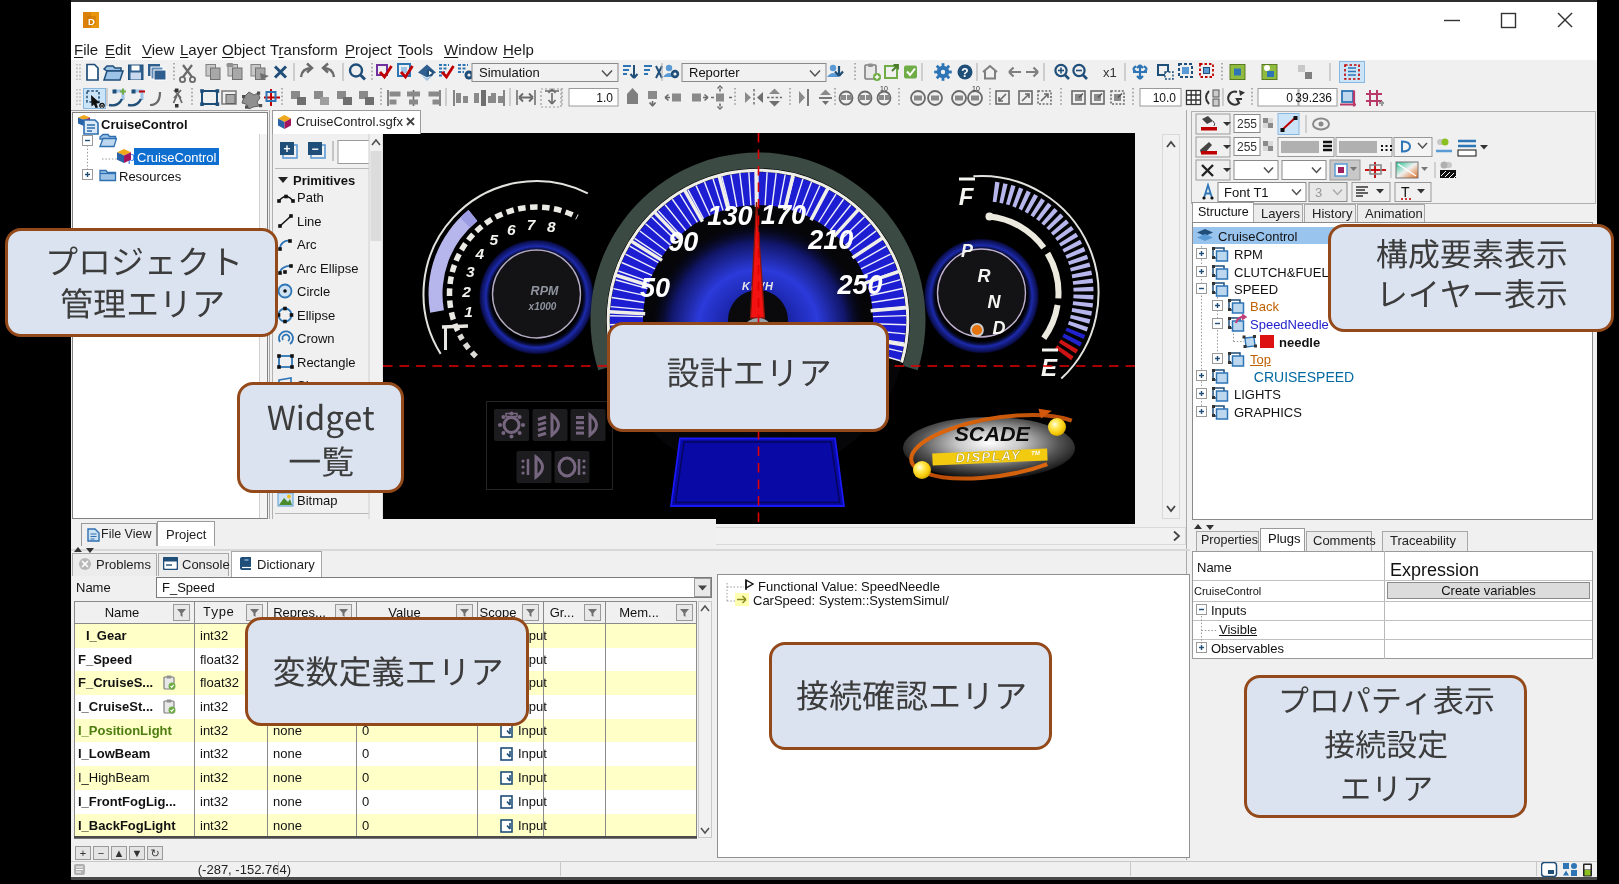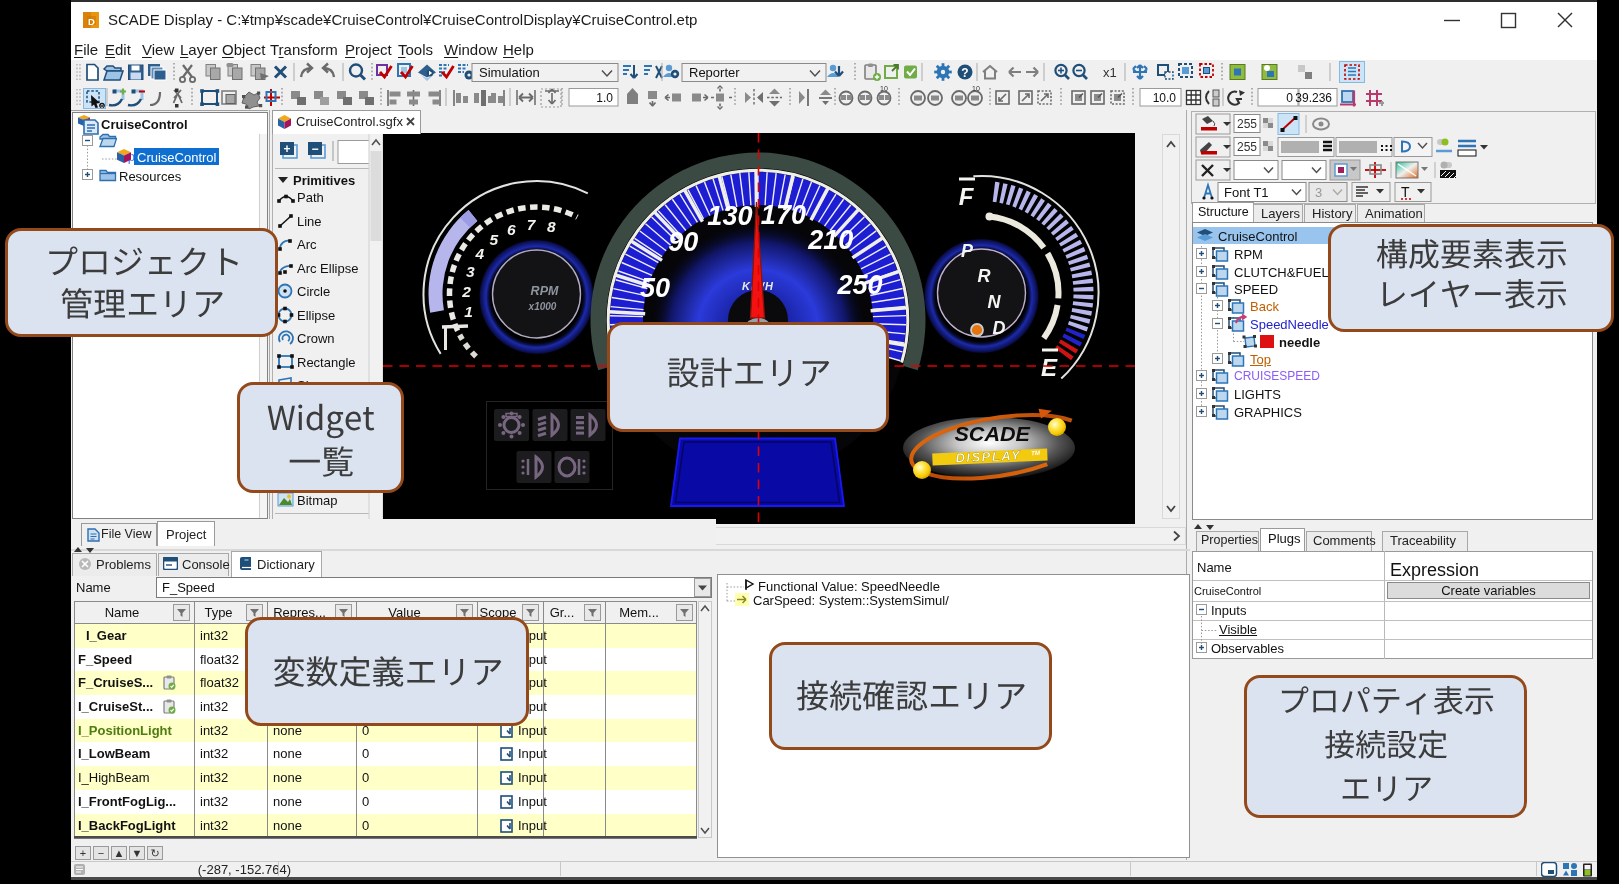--- a/index.html
+++ b/index.html
@@ -13,21 +13,20 @@
 <div style="position:absolute;left:71px;top:2px;width:1526px;height:36px;background:#ffffff;"></div>
 <div style="position:absolute;left:71px;top:38px;width:1526px;height:22px;background:#ffffff;"></div>
 <div style="position:absolute;left:71px;top:60px;width:1526px;height:51px;background:#f0f0f0;border-bottom:1px solid #9f9f9f;"></div>
 <div style="position:absolute;left:71px;top:877px;width:1526px;height:3px;background:#4a4a4a;"></div>
 <svg class="ab" style="left:82px;top:11px" width="19" height="19">
 <rect x="1" y="1" width="16" height="16" fill="#e8940c"></rect>
 <polygon points="1,1 9,1 9,17 1,17" fill="#db800a"></polygon>
 <rect x="5" y="5" width="9" height="9" fill="#c87200" opacity="0.5"></rect>
 <text x="9.5" y="13.5" font-size="9.5" font-weight="bold" fill="#fff" text-anchor="middle">D</text>
     </svg>
-<div style="position:absolute;left:108px;top:11px;width:900px;height:18px;font-size:15px;color:#1c1c1c;">SCADE Display - C:¥tmp¥scade¥CruiseControl¥CruiseControlDisplay¥CruiseControl.etp</div>
 <svg class="ab" style="left:1436px;top:10px" width="150" height="22">
 <line x1="8" y1="10.5" x2="24" y2="10.5" stroke="#333" stroke-width="1.4"></line>
 <rect x="65.5" y="3.5" width="14" height="14" fill="none" stroke="#333" stroke-width="1.4"></rect>
 <line x1="122" y1="3" x2="136" y2="17" stroke="#333" stroke-width="1.4"></line>
 <line x1="136" y1="3" x2="122" y2="17" stroke="#333" stroke-width="1.4"></line>
     </svg>
 <div style="position:absolute;left:74px;top:41px;width:90px;height:17px;font-size:15px;color:#1a1a1a;"><u>F</u>ile</div>
 <div style="position:absolute;left:105px;top:41px;width:90px;height:17px;font-size:15px;color:#1a1a1a;"><u>E</u>dit</div>
 <div style="position:absolute;left:142px;top:41px;width:90px;height:17px;font-size:15px;color:#1a1a1a;"><u>V</u>iew</div>
 <div style="position:absolute;left:180px;top:41px;width:90px;height:17px;font-size:15px;color:#1a1a1a;"><u>L</u>ayer</div>
@@ -691,21 +690,21 @@
     <svg class="ab" style="left:694px;top:578px" width="17" height="19">
       <rect x="0.5" y="0.5" width="16" height="18" fill="#e8e8e8" stroke="#9a9a9a"></rect>
       <path d="M4,7.5 l4.5,5 l4.5,-5" fill="#444"></path>
     </svg>
     <div style="position:absolute;left:74px;top:601px;width:623px;height:23px;background:#f0f0f0;border:1px solid #8a8a8a;"></div>
     <div style="position:absolute;left:74px;top:605px;width:96px;height:15px;font-size:13px;color:#111;text-align:center;">Name</div>
     <svg class="ab" style="left:173px;top:604px" width="17" height="17">
       <rect x="0.5" y="0.5" width="16" height="16" fill="#e8e8e8" stroke="#9a9a9a"></rect>
       <path d="M4,5 h9 l-3.5,4 v4 l-2,-1.5 v-2.5 z" fill="#707070"></path>
     </svg>
-    <div style="position:absolute;left:194px;top:605px;width:49px;height:15px;font-size:13px;color:#111;text-align:center;">Type</div>
+    <div style="position:absolute;left:194px;top:605px;width:49px;height:15px;font-size:13px;color:#111;text-align:center;font-family:Liberation Mono, monospace;">Type</div>
     <svg class="ab" style="left:246px;top:604px" width="17" height="17">
       <rect x="0.5" y="0.5" width="16" height="16" fill="#e8e8e8" stroke="#9a9a9a"></rect>
       <path d="M4,5 h9 l-3.5,4 v4 l-2,-1.5 v-2.5 z" fill="#707070"></path>
     </svg>
     <div style="position:absolute;left:267px;top:605px;width:65px;height:15px;font-size:13px;color:#111;text-align:center;">Repres...</div>
     <svg class="ab" style="left:335px;top:604px" width="17" height="17">
       <rect x="0.5" y="0.5" width="16" height="16" fill="#e8e8e8" stroke="#9a9a9a"></rect>
       <path d="M4,5 h9 l-3.5,4 v4 l-2,-1.5 v-2.5 z" fill="#707070"></path>
     </svg>
     <div style="position:absolute;left:356px;top:605px;width:97px;height:15px;font-size:13px;color:#111;text-align:center;">Value</div>
@@ -1113,21 +1112,21 @@
       <rect x="0.5" y="0.5" width="10" height="10" fill="#fff" stroke="#9a9a9a"></rect>
       <line x1="3" y1="5.5" x2="8" y2="5.5" stroke="#1f4e79" stroke-width="1.4"></line>
       <line x1="5.5" y1="3" x2="5.5" y2="8" stroke="#1f4e79" stroke-width="1.4"></line>
     </svg>
     <svg class="ab" style="left:1212px;top:369px" width="17" height="15">
       <rect x="1" y="1" width="11" height="10" fill="#fff" stroke="#1f4e79" stroke-width="1.5"></rect>
       <rect x="4.5" y="4" width="11" height="10" fill="#bdd7ee" stroke="#2e75b6" stroke-width="1.5"></rect>
       <rect x="0" y="0" width="3" height="3" fill="#333"></rect>
       <rect x="0" y="9" width="3" height="3" fill="#333"></rect>
     </svg>
-    <div style="position:absolute;left:1234px;top:369px;width:140px;height:15px;font-size:12px;color:#8b5cf6;">CRUISESPEED</div>
+    <div style="position:absolute;left:1234px;top:369px;width:140px;height:15px;font-size:14px;color:#0369a1;text-align:center;">CRUISESPEED</div>
     <svg class="ab" style="left:1196px;top:388px" width="12" height="12">
       <rect x="0.5" y="0.5" width="10" height="10" fill="#fff" stroke="#9a9a9a"></rect>
       <line x1="3" y1="5.5" x2="8" y2="5.5" stroke="#1f4e79" stroke-width="1.4"></line>
       <line x1="5.5" y1="3" x2="5.5" y2="8" stroke="#1f4e79" stroke-width="1.4"></line>
     </svg>
     <svg class="ab" style="left:1212px;top:387px" width="17" height="15">
       <rect x="1" y="1" width="11" height="10" fill="#fff" stroke="#1f4e79" stroke-width="1.5"></rect>
       <rect x="4.5" y="4" width="11" height="10" fill="#bdd7ee" stroke="#2e75b6" stroke-width="1.5"></rect>
       <rect x="0" y="0" width="3" height="3" fill="#333"></rect>
       <rect x="0" y="9" width="3" height="3" fill="#333"></rect>

